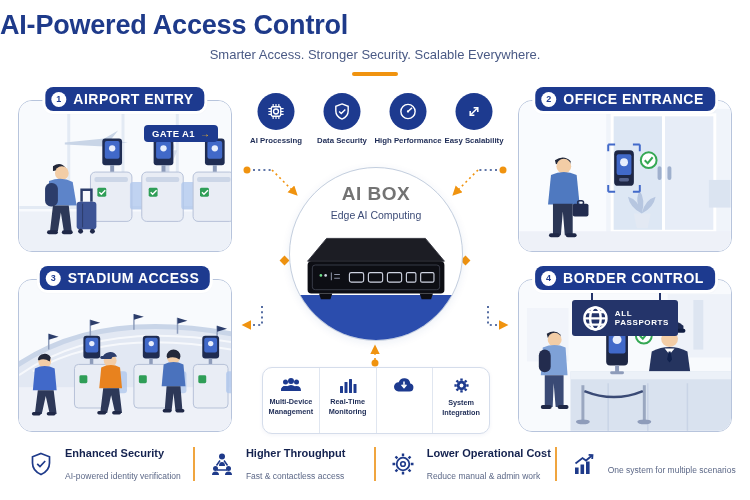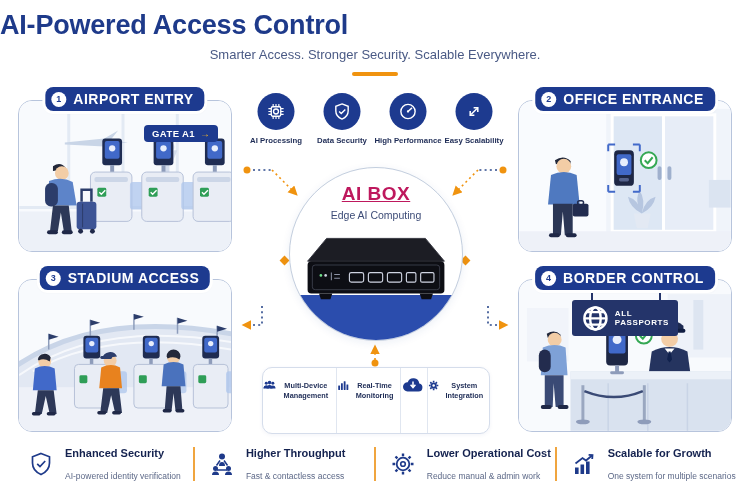--- a/index.html
+++ b/index.html
@@ -43,30 +43,30 @@
   .tf-circle{width:37px;height:37px;border-radius:50%;background:#1d3a8f;display:flex;
              align-items:center;justify-content:center;}
   .tf-label{margin-top:6px;font-size:7.8px;font-weight:700;color:#1d2b55;white-space:nowrap;}
 
   
   .center-circle{left:289px;top:167px;width:172px;height:172px;border-radius:50%;
                  background:#ffffff;border:1.5px solid #c3cede;overflow:hidden;z-index:2;
                  box-shadow:0 2px 8px rgba(30,58,138,.08);}
   .blue-seg{position:absolute;left:0;right:0;bottom:0;height:45px;background:#2b4dad;}
   .circle-title{position:absolute;top:15px;left:0;right:0;text-align:center;font-size:19px;
-                font-weight:800;color:#be185d;letter-spacing:.5px;text-decoration:underline;}
+                font-weight:800;color:#737373;letter-spacing:.5px;}
   .circle-sub{position:absolute;top:41px;left:0;right:0;text-align:center;font-size:10.5px;
               color:#3d4c77;}
   .device{position:absolute;top:58px;left:50%;transform:translateX(-50%);width:152px;height:78px;}
 
   
   .bottom-card{left:262px;top:367px;width:226px;height:65px;background:#fff;
                border:1px solid #d5ddeb;border-radius:10px;display:flex;z-index:2;
                box-shadow:0 1px 4px rgba(30,58,138,.06);}
-  .bc-cell{flex:1;display:flex;flex-direction:row;padding-top:9px;
+  .bc-cell{flex:1;display:flex;flex-direction:column;align-items:center;padding-top:9px;
            border-right:1px solid #e0e6f0;}
   .bc-cell:last-child{border-right:none;}
   .bc-label{margin-top:4px;font-size:7.3px;font-weight:700;color:#1d2b55;text-align:center;
             line-height:1.35;padding:0 3px;}
 
   
   .footer{top:447px;left:0;right:0;display:flex;align-items:center;padding:0 26px;}
   .benefit{display:flex;align-items:center;gap:9px;flex:1;min-width:0;}
   .benefit-icon{width:30px;height:30px;flex:none;display:flex;align-items:center;justify-content:center;}
   .benefit-title{font-size:11px;font-weight:800;color:#14224f;white-space:nowrap;}
@@ -487,19 +487,18 @@
           <g fill="#1e3a8a">
             <rect x="4" y="16.5" width="3.6" height="6.5"></rect>
             <rect x="9.5" y="13.5" width="3.6" height="9.5"></rect>
             <rect x="15" y="10.5" width="3.6" height="12.5"></rect>
           </g>
           <path d="M4.5 12.5 L11.5 7 L15 9.5 L21 4.5" stroke="#1e3a8a" stroke-width="1.8" fill="none"></path>
           <path d="M17.6 3.8 L21.5 4.1 L21.2 8" stroke="#1e3a8a" stroke-width="1.8" fill="none"></path>
         </svg>
       </div>
       <div>
-        <div class="benefit-title">Scalable for Growth</div>
         <div class="benefit-sub">One system for multiple scenarios</div>
       </div>
     </div>
   </div>
 
 </div>
 
 </body></html>

